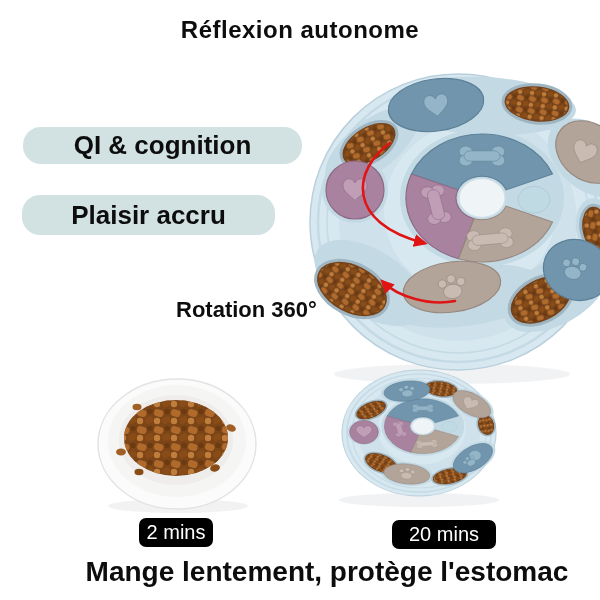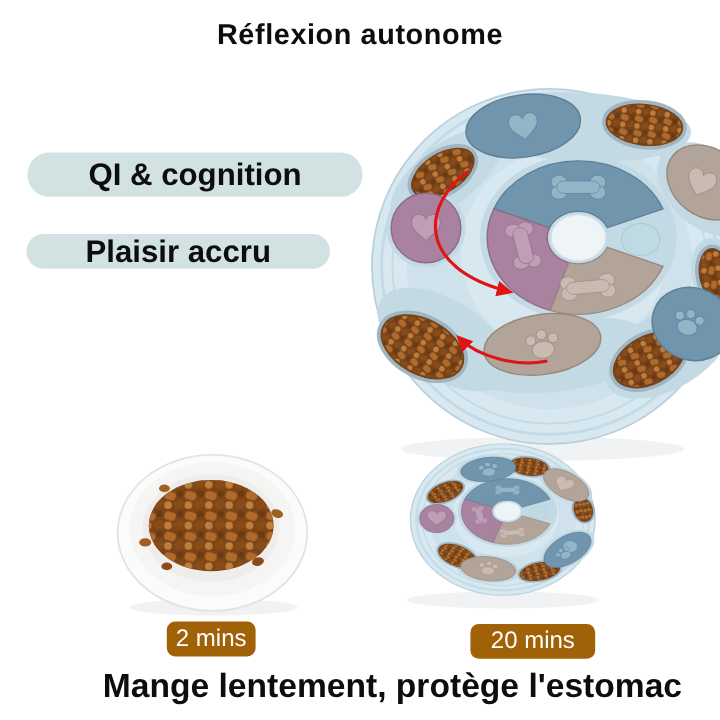--- a/index.html
+++ b/index.html
@@ -4,23 +4,23 @@
 <style>
   html,body{margin:0;padding:0;background:#ffffff;}
   .canvas{position:relative;width:600px;height:600px;background:#ffffff;overflow:hidden;
           font-family:"Liberation Sans", sans-serif;color:#0d0d0d;}
   .art{position:absolute;left:0;top:0;width:600px;height:600px;}
   .title{position:absolute;left:0;top:16px;width:600px;text-align:center;
          font-size:24px;font-weight:bold;letter-spacing:.5px;}
   .feat{position:absolute;background:#d2e1e2;border-radius:18px;display:flex;align-items:center;
         justify-content:center;font-weight:bold;font-size:26px;}
   .feat1{left:23px;top:127px;width:279px;height:37px;}
-  .feat2{left:22px;top:195px;width:253px;height:29px;}
+  .feat2{left:22px;top:195px;width:253px;height:40px;}
   .rot{position:absolute;left:176px;top:297px;font-size:22px;font-weight:bold;}
-  .badge{position:absolute;background:#a16207;color:#ffffff;border-radius:7px;display:flex;
+  .badge{position:absolute;background:#000000;color:#ffffff;border-radius:7px;display:flex;
          align-items:center;justify-content:center;font-size:20px;}
   .badge1{left:139px;top:518px;width:74px;height:29px;}
   .badge2{left:392px;top:520px;width:104px;height:29px;}
   .footer{position:absolute;left:0;top:556px;width:600px;text-align:center;
           font-size:28px;font-weight:bold;margin-left:27px;}
   
   .tray{fill:#d8e8f0;}
   .rim{fill:none;stroke:#c4dae5;}
   .track{fill:#cfe2eb;}
   .recess{fill:#c3d9e4;}
@@ -238,16 +238,17 @@
           <ellipse cx="-22" cy="91" rx="42" ry="22" class="p-taupe" transform="rotate(8 -22 91)"></ellipse>
           <use href="#pawShape" class="emb-on-taupe" transform="translate(-22,89) rotate(8) scale(1.2)"></use>
         </g>
       </g>
     </g>
   </svg>
 
   <h1 class="title" style="margin:0;">Réflexion autonome</h1>
   <div class="feat feat1">QI &amp; cognition</div>
   <div class="feat feat2">Plaisir accru</div>
+  <div class="rot">Rotation 360°</div>
   <div class="badge badge1">2 mins</div>
   <div class="badge badge2">20 mins</div>
   <div class="footer">Mange lentement, protège l'estomac</div>
 </div>
 
 </body></html>

